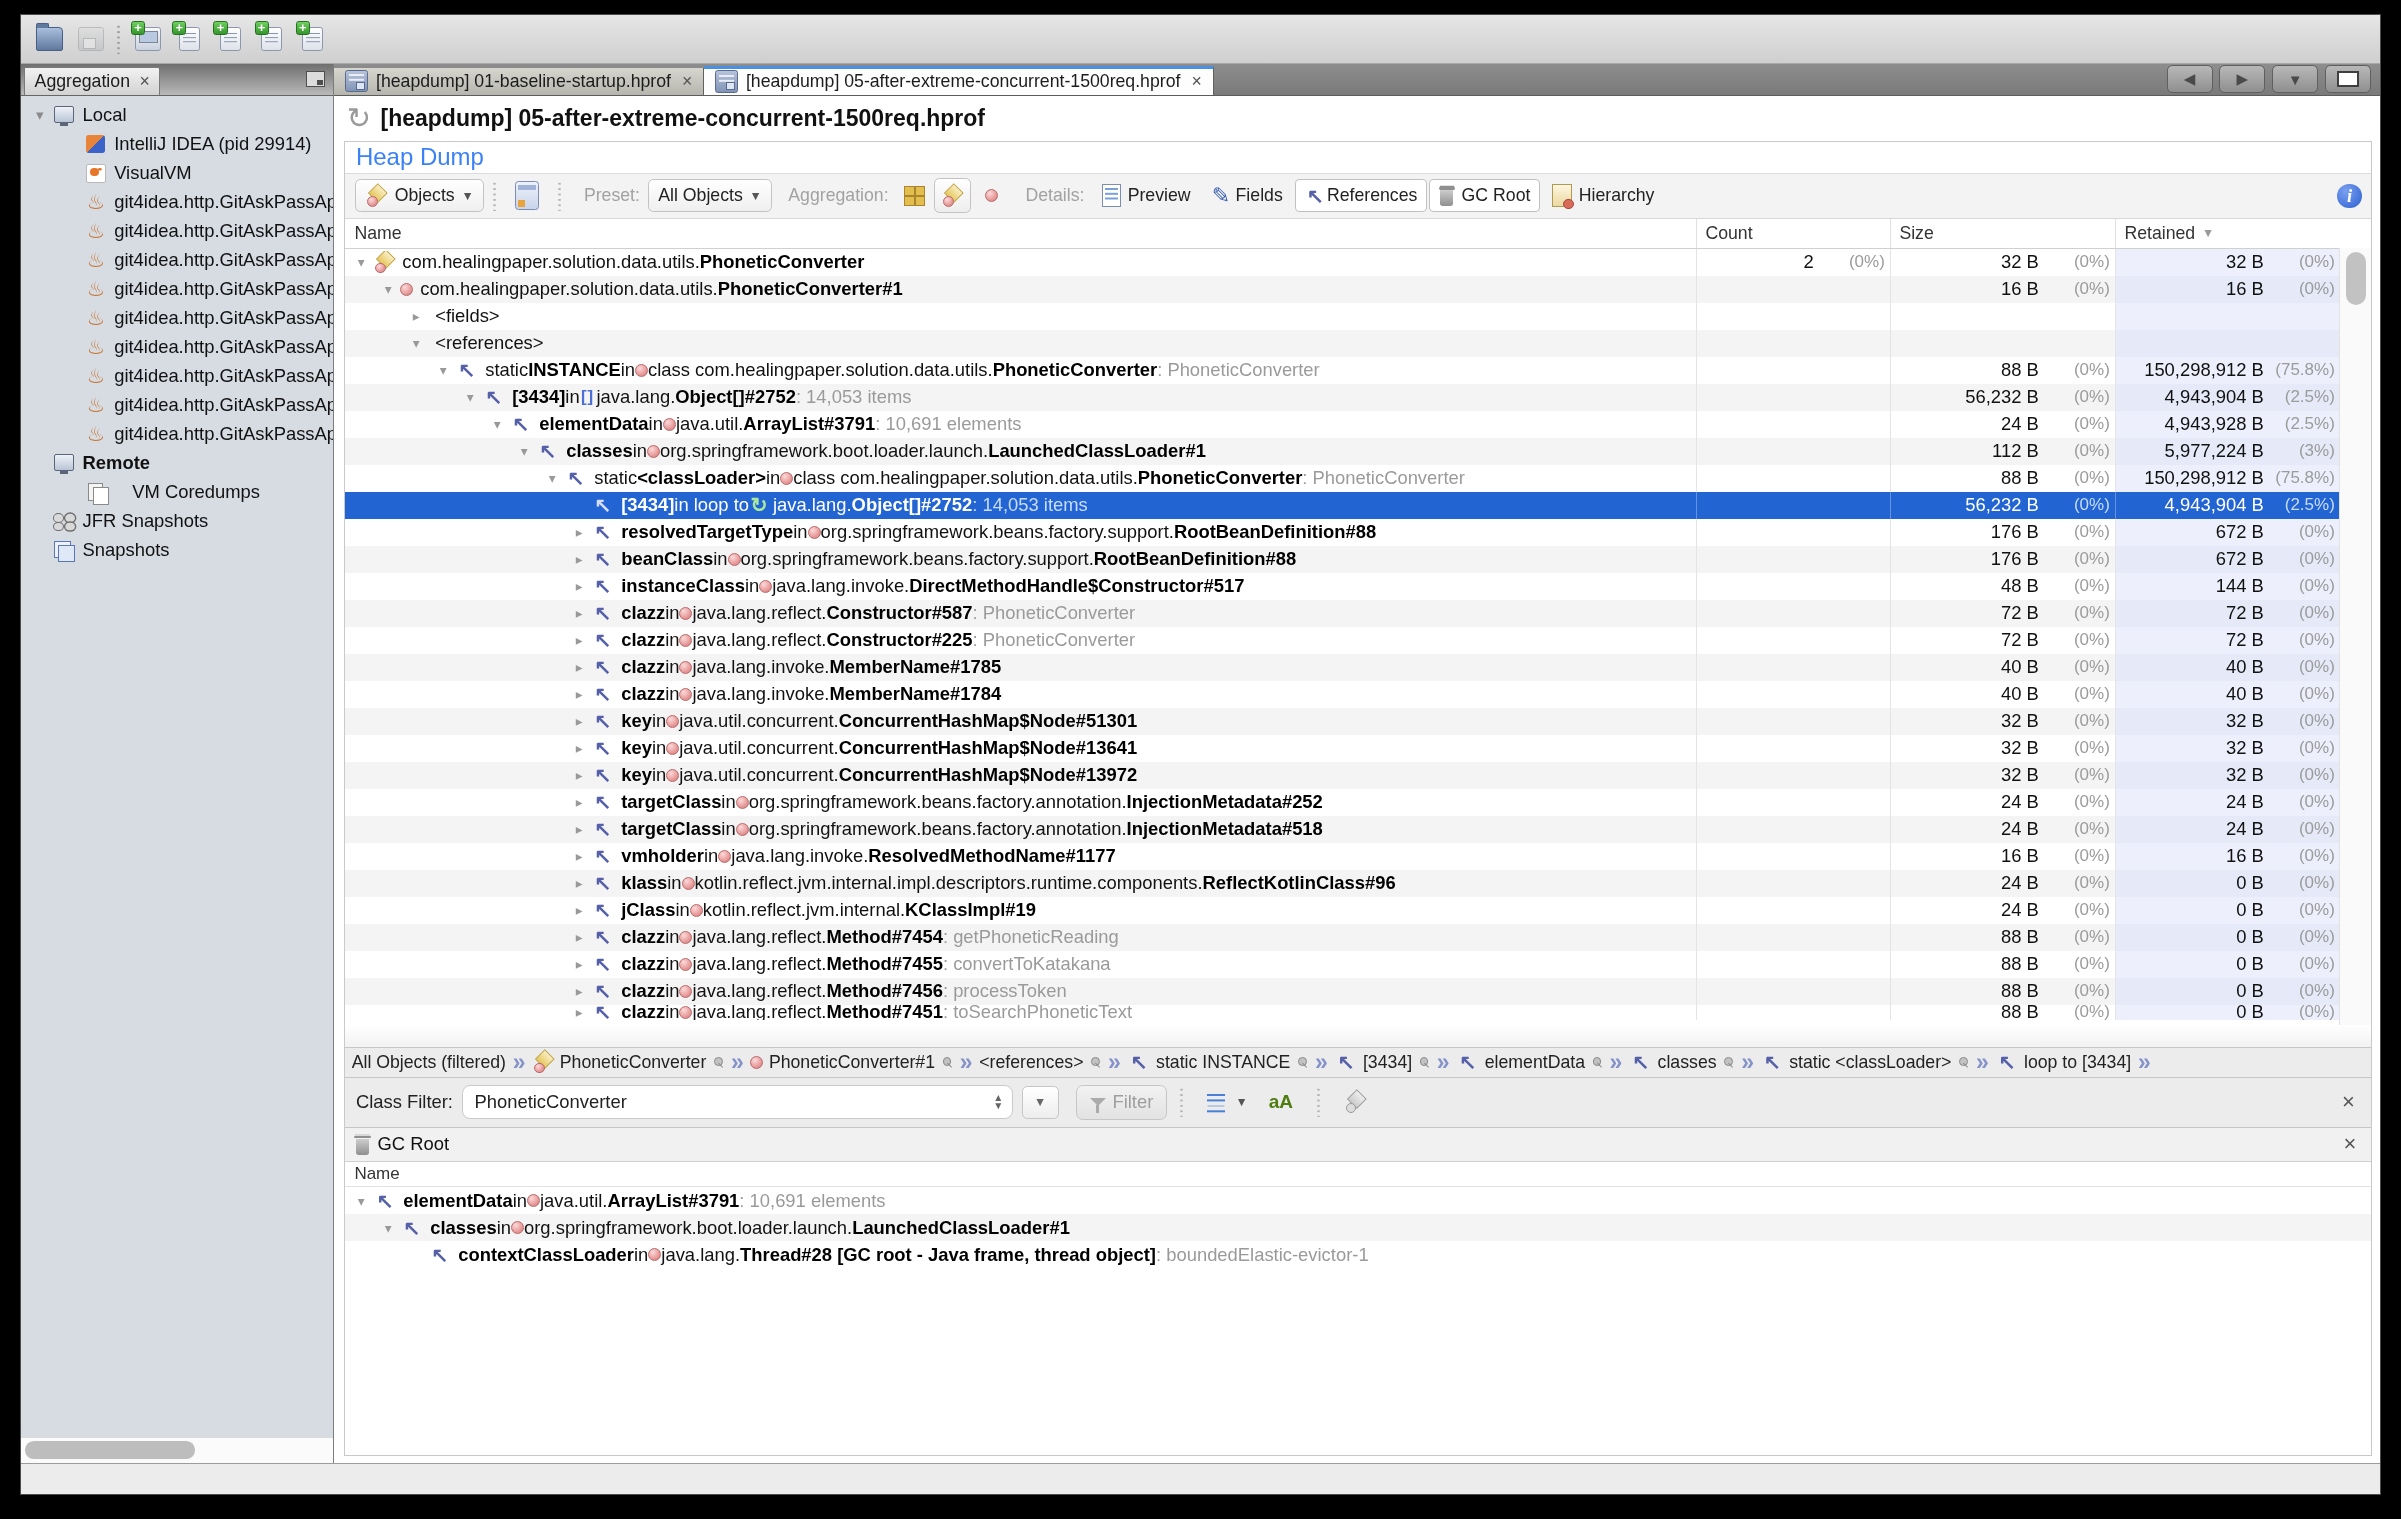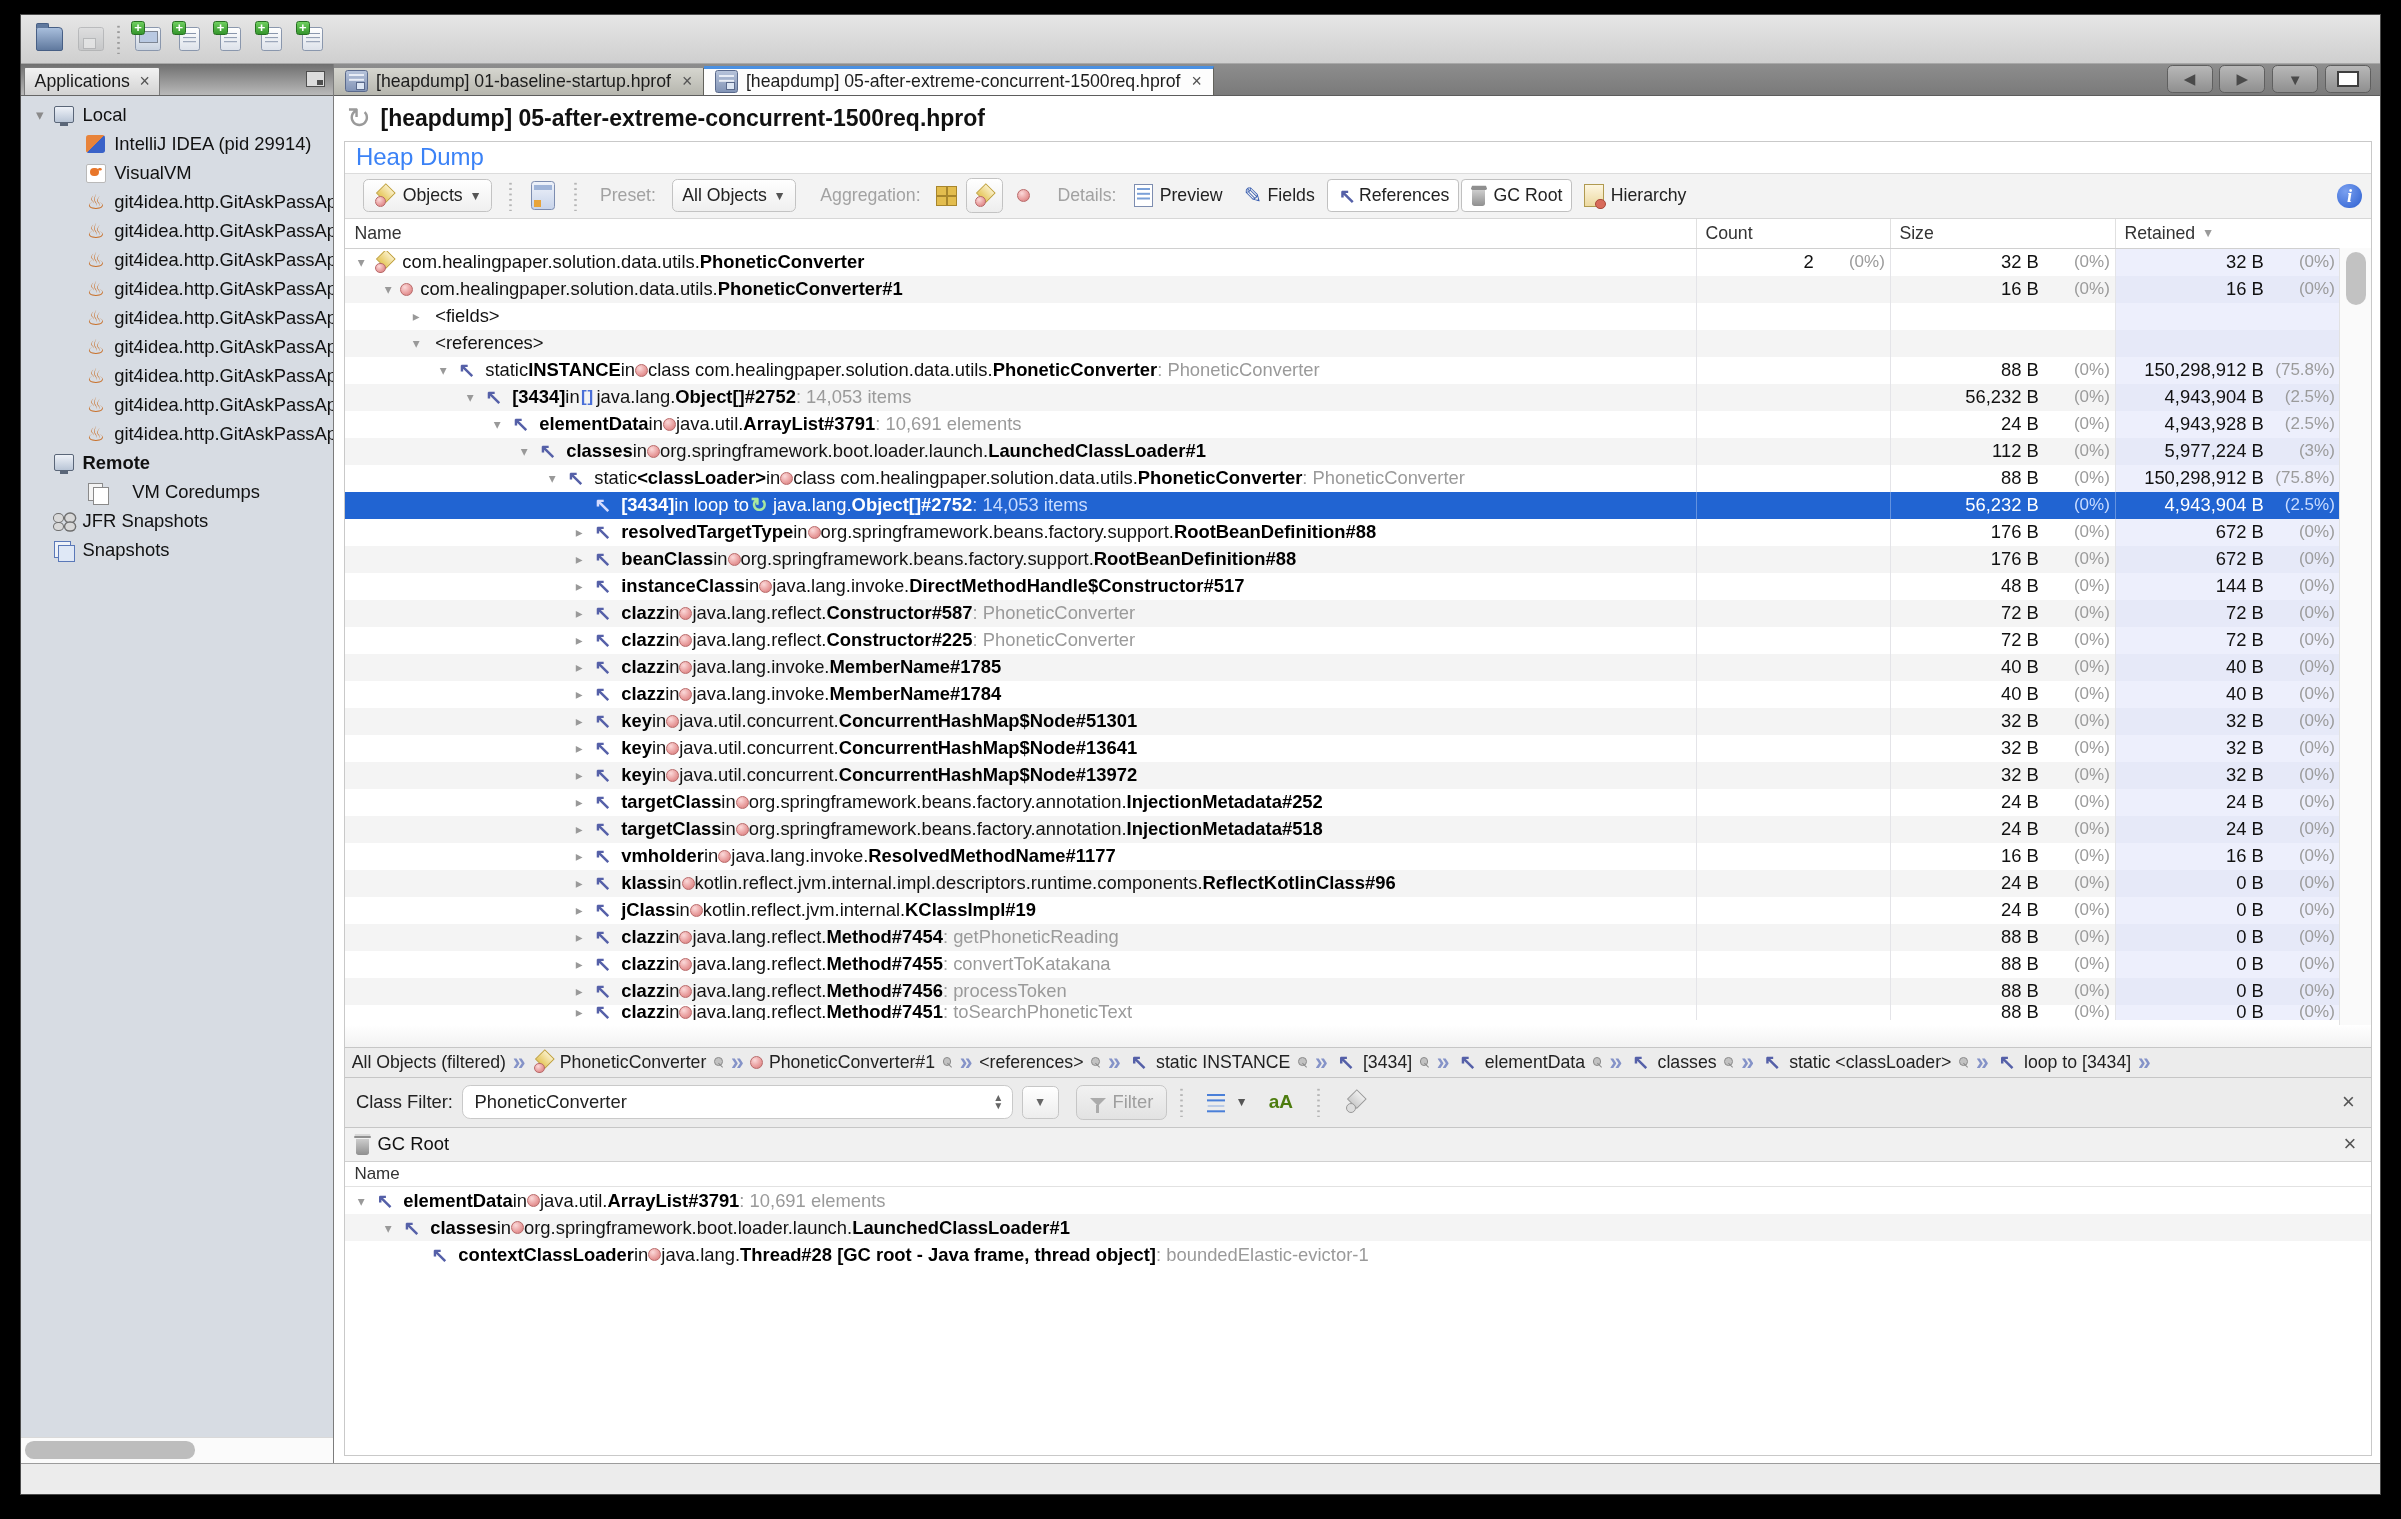--- a/index.html
+++ b/index.html
@@ -64,21 +64,21 @@
 
   .doc-title{display:flex;align-items:center;padding:8.2px 13.6px 5.4px 12.3px;flex:0 0 auto;}
   .doc-title .spin{color:#9a9a9a;font-size:29px;margin-right:9.5px;line-height:29px;}
   .doc-title .t{font-size:23px;font-weight:bold;color:#111;}
 
   .heap-panel{flex:1;margin:2.7px 8.2px 6.8px 9.5px;border:0.7px solid #c9c9c9;display:flex;flex-direction:column;min-height:0;background:#fff;}
   .panel-label{height:31px;display:flex;align-items:center;padding-left:11px;font-size:24px;color:#3b82f6;border-bottom:0.7px solid #dcdcdc;flex:0 0 auto;}
 
   .heaptb{height:44px;background:#f3f3f3;border-bottom:0.7px solid #d7d7d7;display:flex;align-items:center;padding:0 9.5px;flex:0 0 auto;font-size:17.7px;color:#222;white-space:nowrap;}
   .heaptb .glabel{color:#a2a2a2;margin:0 6.8px 0 15px;}
-  .wbtn{height:31px;background:linear-gradient(#ffffff,#efefef);border:0.7px solid #c3c3c3;border-radius:5.4px;display:flex;align-items:center;padding:0 9.5px;margin:0 9px;}
+  .wbtn{height:31px;background:linear-gradient(#ffffff,#efefef);border:0.7px solid #c3c3c3;border-radius:5.4px;display:flex;align-items:center;padding:0 9.5px;margin:0 1px;}
   .wbtn .car{margin-left:6.8px;color:#555;font-size:12.3px;}
   .fbtn{height:31px;display:flex;align-items:center;padding:0 8.2px;margin:0 1.4px;border:0.7px solid transparent;border-radius:4.1px;}
   .fbtn.on{background:#fff;border-color:#c0c0c0;}
   .dsep{width:2.7px;height:30px;margin:0 8.2px;background-image:radial-gradient(circle,#b5b5b5 1px,transparent 1.4px);background-size:2.7px 5.4px;background-repeat:repeat-y;}
   .x-cls{width:22px;height:22px;position:relative;display:inline-block;flex:0 0 auto;}
   .x-cls::before{content:"";position:absolute;left:5.4px;top:0.7px;width:11.6px;height:11.6px;transform:rotate(45deg);background:linear-gradient(#f9eec4,#e6c75c);border:1.4px solid #c0a038;}
   .x-cls::after{content:"";position:absolute;left:1.4px;bottom:0;width:8.8px;height:8.8px;border-radius:50%;background:radial-gradient(circle at 35% 30%,#fbd9d9,#e89b9b 60%,#cf7676);border:1.4px solid #b96a6a;}
   .x-cls.gray::before{background:linear-gradient(#eee,#ccc);border-color:#999;}
   .x-cls.gray::after{background:#ddd;border-color:#999;}
   .x-dot{width:13px;height:13px;border-radius:50%;background:radial-gradient(circle at 35% 30%,#fbd9d9,#e89b9b 60%,#cf7676);border:1.4px solid #b96a6a;display:inline-block;flex:0 0 auto;box-sizing:border-box;}
@@ -200,21 +200,21 @@
         <span class="base"></span>
         <span class="plus"></span>
       </span>
     </div>
 
   <div class="split">
 
     <div class="sidebar">
       <div class="side-hdr">
         <div class="side-tab">
-          <span>Applications</span>
+          <span>Aggregation</span>
           <span class="x">×</span>
         </div>
         <span class="dockic"></span>
       </div>
       <div class="side-body" id="sidetree">
           <div class="srow" style="padding-left: 5.4px;">
             <span class="exp">▾</span>
             <span class="sic mon"></span>
             <span>Local</span>
           </div>

